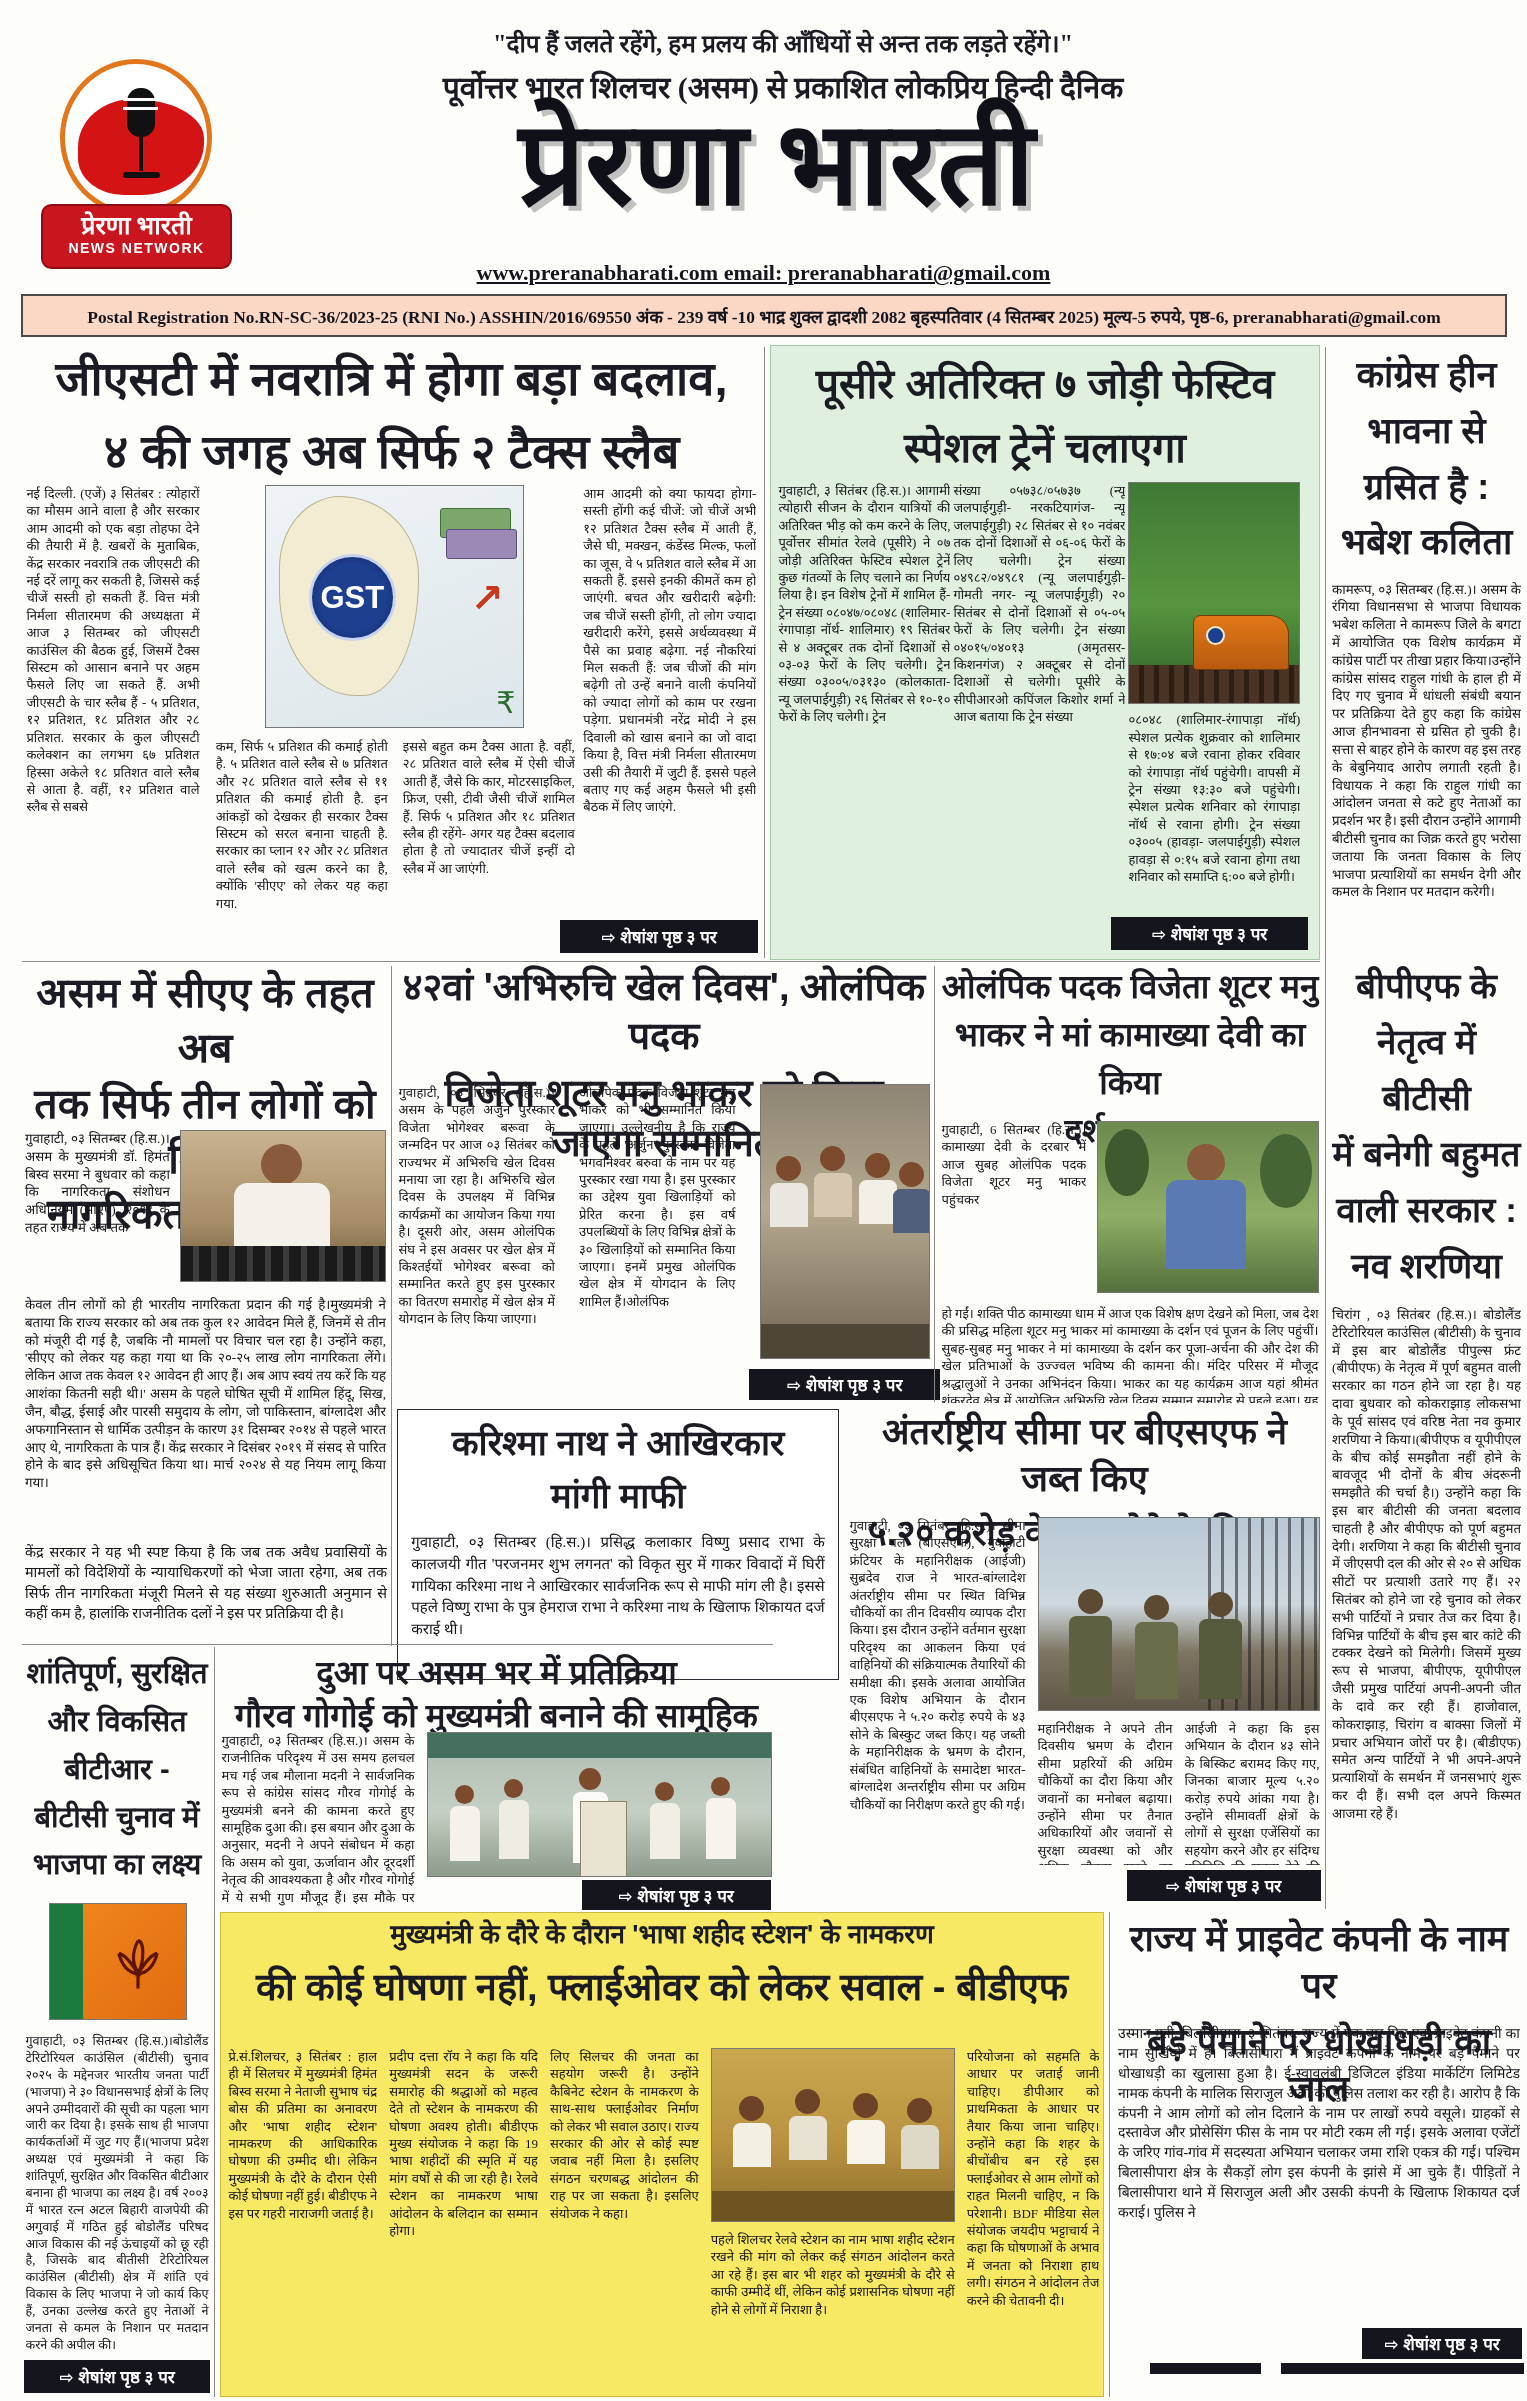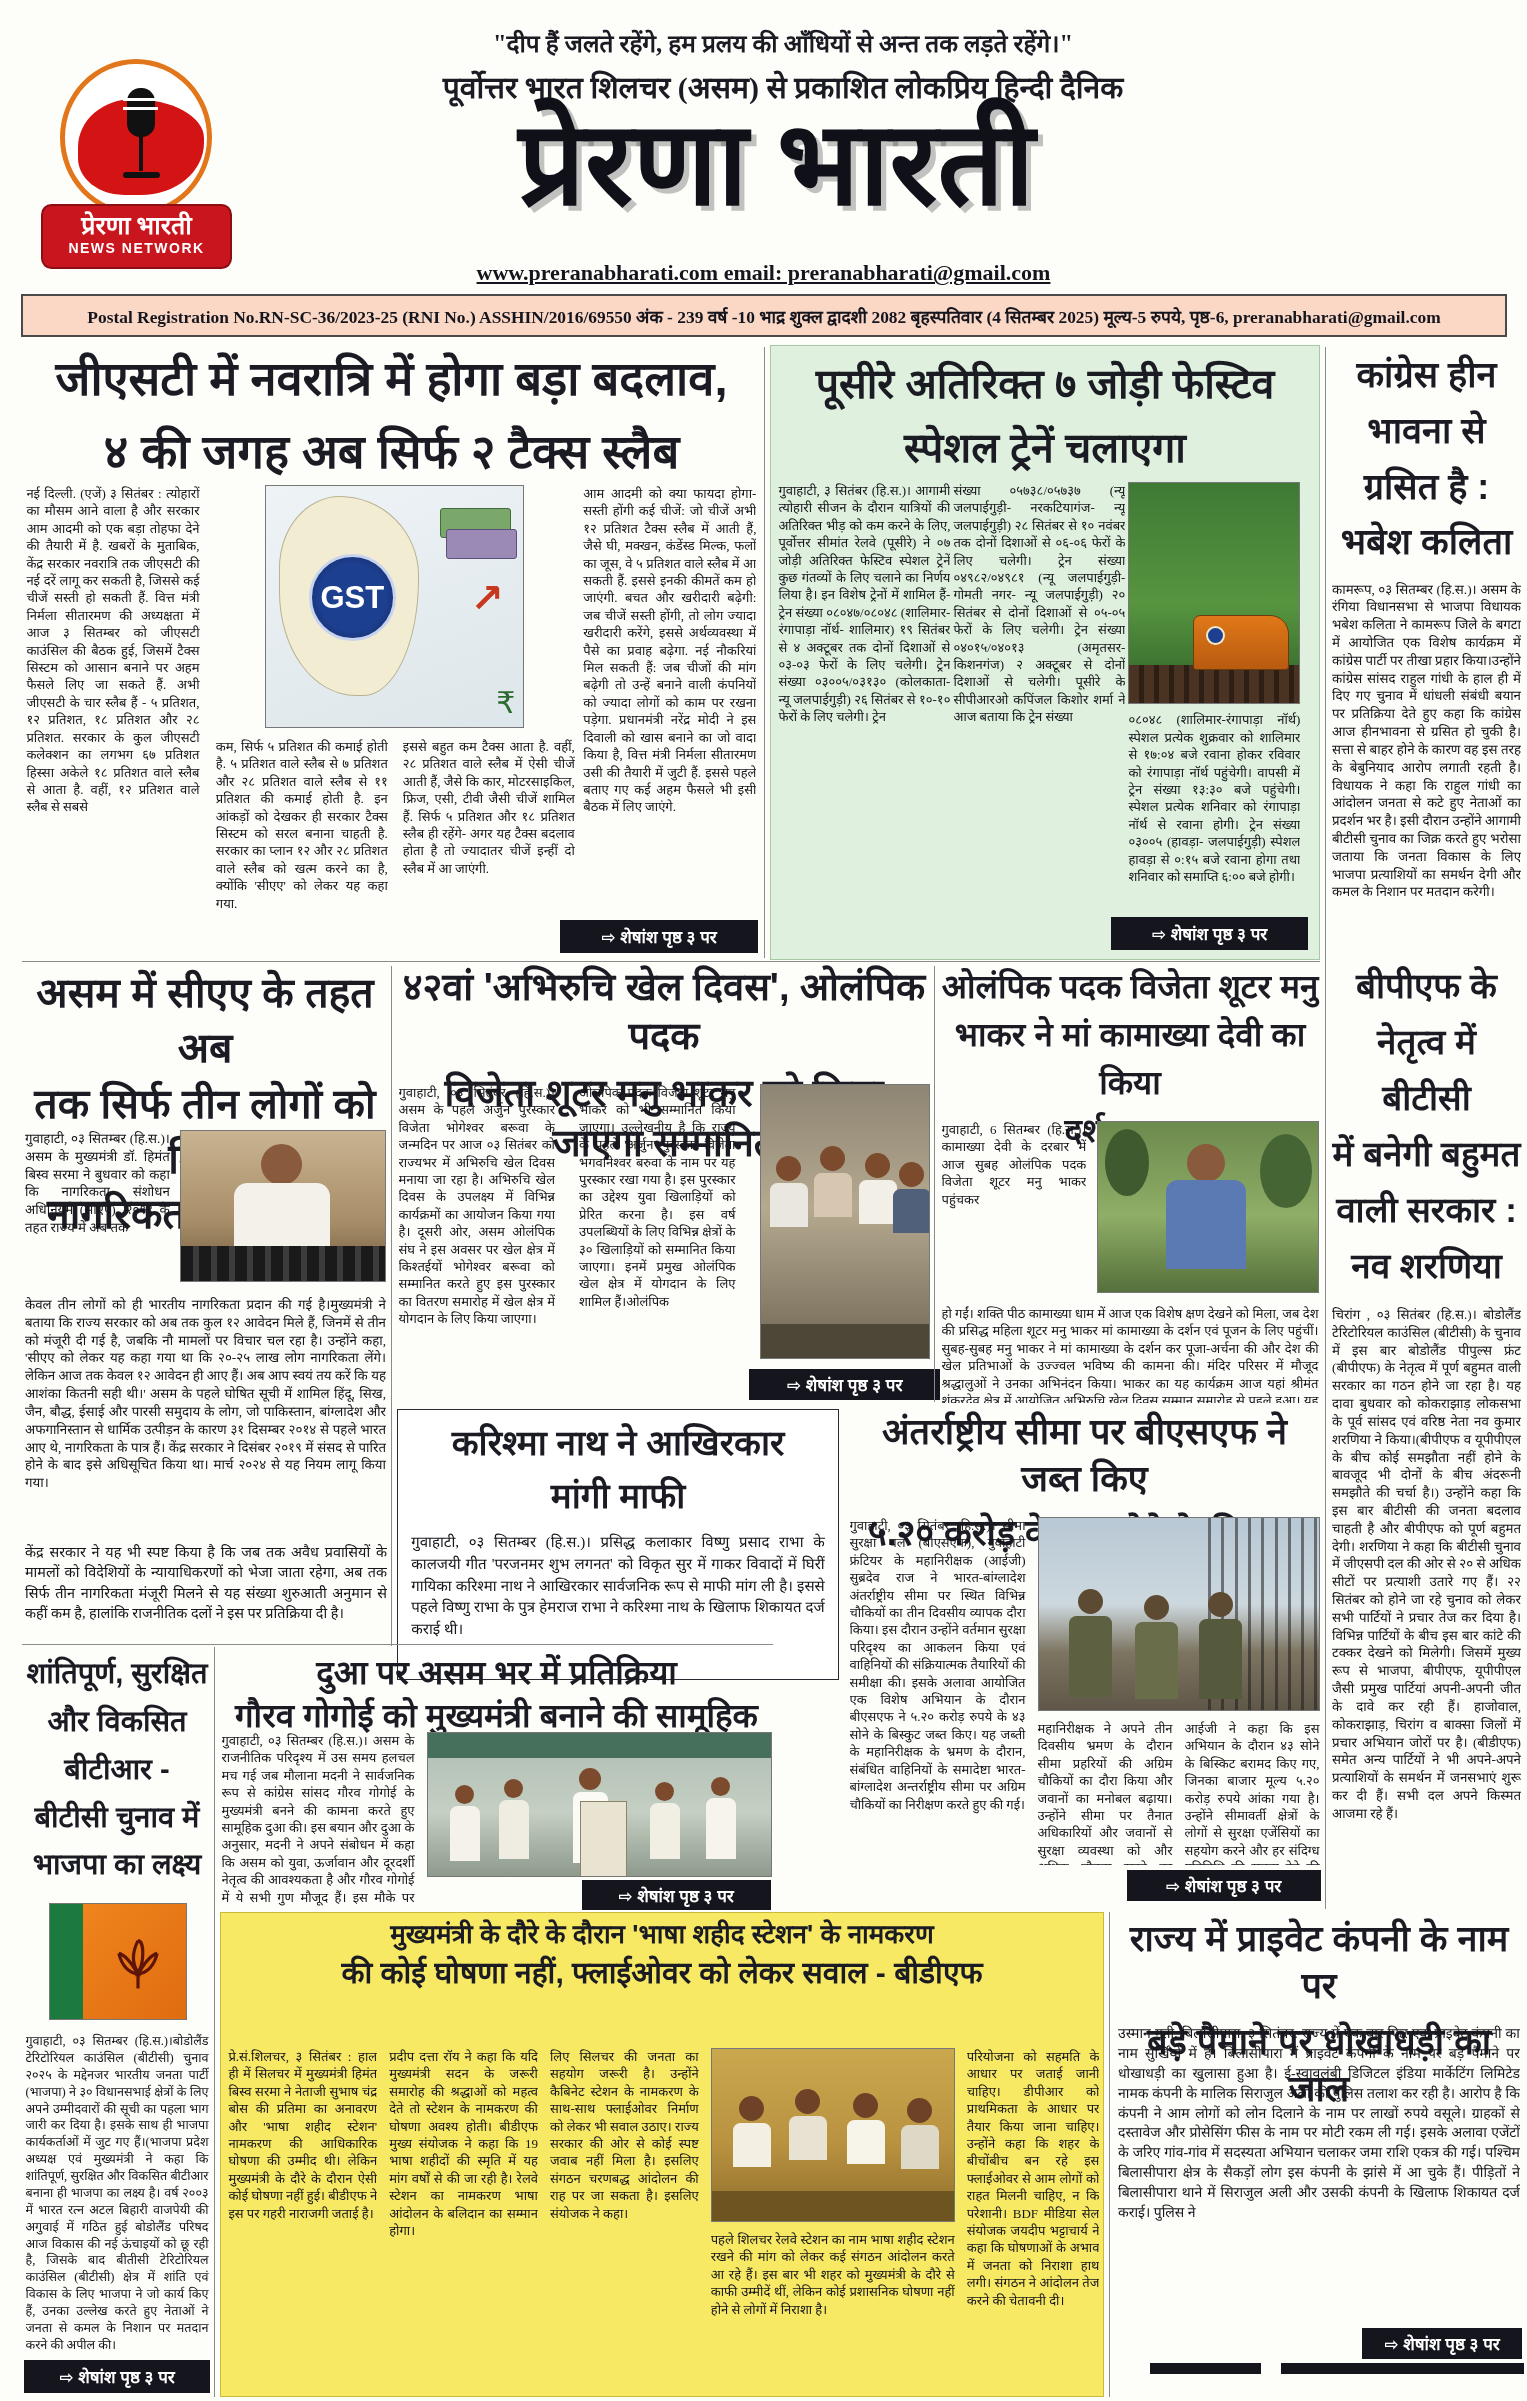--- a/index.html
+++ b/index.html
@@ -277,21 +277,21 @@
             </div>
           <div style="position:absolute;left:152px;top:68px;width:47px;height:77px;background:#e9e4d2;border:1.5px solid #8c8468"></div>
         </div>
         <div class="marker" style="position:absolute;left:155px;top:148px;width:189px;height:30px">⇨ शेषांश पृष्ठ ३ पर</div>
       </div>
     </div>
   </div>
 
   <div class="abs yellowbox" style="left:220px;top:1912px;width:884px;height:485px;border:0.7px solid #c9b93c">
     <div class="hl" style="font-size:26px;margin-top:5px">मुख्यमंत्री के दौरे के दौरान 'भाषा शहीद स्टेशन' के नामकरण</div>
-    <div class="hl" style="font-size:30px;margin-top:1px">की कोई घोषणा नहीं, फ्लाईओवर को लेकर सवाल - बीडीएफ</div>
+    <div class="hl" style="font-size:38px;margin-top:11px">की कोई घोषणा नहीं, फ्लाईओवर को लेकर सवाल - बीडीएफ</div>
     <div class="flexrow" style="position:absolute;left:7.4px;top:135px;width:871px;height:340px;gap:12px">
       <div class="bt" style="width:157px;height:340px">प्रे.सं.शिलचर, ३ सितंबर : हाल ही में सिलचर में मुख्यमंत्री हिमंत बिस्व सरमा ने नेताजी सुभाष चंद्र बोस की प्रतिमा का अनावरण और 'भाषा शहीद स्टेशन' नामकरण की आधिकारिक घोषणा की उम्मीद थी। लेकिन मुख्यमंत्री के दौरे के दौरान ऐसी कोई घोषणा नहीं हुई। बीडीएफ ने इस पर गहरी नाराजगी जताई है।</div>
       <div class="bt" style="width:157px;height:340px">प्रदीप दत्ता रॉय ने कहा कि यदि मुख्यमंत्री सदन के जरूरी समारोह की श्रद्धाओं को महत्व देते तो स्टेशन के नामकरण की घोषणा अवश्य होती। बीडीएफ मुख्य संयोजक ने कहा कि 19 भाषा शहीदों की स्मृति में यह मांग वर्षों से की जा रही है। रेलवे स्टेशन का नामकरण भाषा आंदोलन के बलिदान का सम्मान होगा।</div>
       <div class="bt" style="width:157px;height:340px">लिए सिलचर की जनता का सहयोग जरूरी है। उन्होंने कैबिनेट स्टेशन के नामकरण के साथ-साथ फ्लाईओवर निर्माण को लेकर भी सवाल उठाए। राज्य सरकार की ओर से कोई स्पष्ट जवाब नहीं मिला है। इसलिए संगठन चरणबद्ध आंदोलन की राह पर जा सकता है। इसलिए संयोजक ने कहा।</div>
       <div style="width:244px;height:340px;position:relative">
         <div class="photo" style="width:244px;height:174px;background:linear-gradient(180deg,#caa84e 0%,#b99240 55%,#8e6e2c 100%)">
           <div class="person" style="left:21px;top:47px">
               <div class="head-circ" style="background:#6e4226"></div>
               <div class="torso" style="background:#f3efe3"></div>
             </div>

